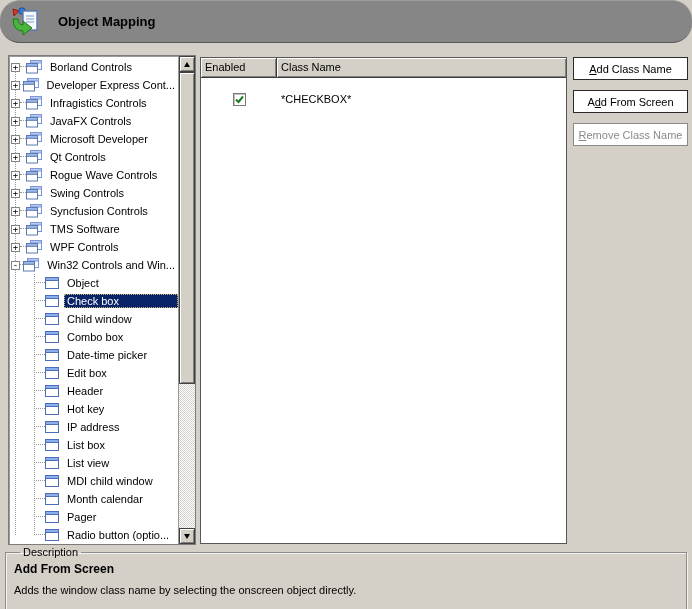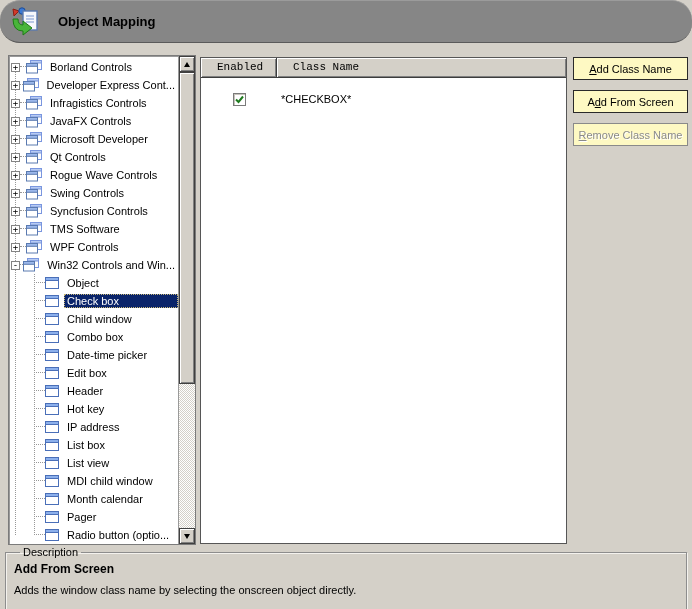--- a/index.html
+++ b/index.html
@@ -51,32 +51,32 @@
     box-shadow:inset 1px 1px 0 #fff,inset -1px -1px 0 #808080;}
   .tri-up{width:0;height:0;border-left:3.5px solid transparent;border-right:3.5px solid transparent;
     border-bottom:5px solid #000;}
   .tri-down{width:0;height:0;border-left:3.5px solid transparent;border-right:3.5px solid transparent;
     border-top:5px solid #000;}
 
   
   .table{position:absolute;left:200px;top:57px;width:367px;height:487px;background:#fff;
     border:1px solid #565656;box-sizing:border-box;}
   .thead{display:flex;height:19px;background:#d4d0c8;border-bottom:1px solid #3c3c3c;}
-  .th{box-sizing:border-box;line-height:18px;padding-left:16px;
-    box-shadow:inset 1px 1px 0 #fff,inset -1px -1px 0 #808080;font-family:Liberation Mono, monospace;}
+  .th{box-sizing:border-box;line-height:18px;padding-left:4px;
+    box-shadow:inset 1px 1px 0 #fff,inset -1px -1px 0 #808080;}
   .th-enabled{width:76px;border-right:1px solid #3c3c3c;}
   .th-class{flex:1;}
   .trow-data{display:flex;align-items:center;height:18px;margin-top:12px;}
   .cell-enabled{width:76px;display:flex;justify-content:center;}
   .cell-class{padding-left:4px;}
   .checkbox{width:13px;height:13px;box-sizing:border-box;background:#fff;border:1px solid #7a7a7a;
     box-shadow:inset 1px 1px 0 #c8c4bc;display:inline-flex;align-items:center;justify-content:center;}
 
   
-  .btn{position:absolute;left:573px;width:115px;height:23px;background:#fef9c3;
+  .btn{position:absolute;left:573px;width:115px;height:23px;background:#ffffff;
     border:1px solid #2a2a2a;font-family:"Liberation Sans",sans-serif;font-size:11px;color:#000;
     text-align:center;padding:0;}
   .btn .key{text-decoration:underline;}
   .btn.disabled{border-color:#8a8a8a;color:#8a8a8a;text-shadow:1px 1px 0 #fff;}
   .btn1{top:57px;} .btn2{top:90px;} .btn3{top:123px;}
 
   
   .desc{position:absolute;left:5px;top:546px;width:682px;height:70px;box-sizing:border-box;
     margin:0;padding:2px 8px;border:1px solid #8d8d8d;
     box-shadow:1px 1px 0 #f4f2ee, inset 1px 1px 0 #f4f2ee;}

